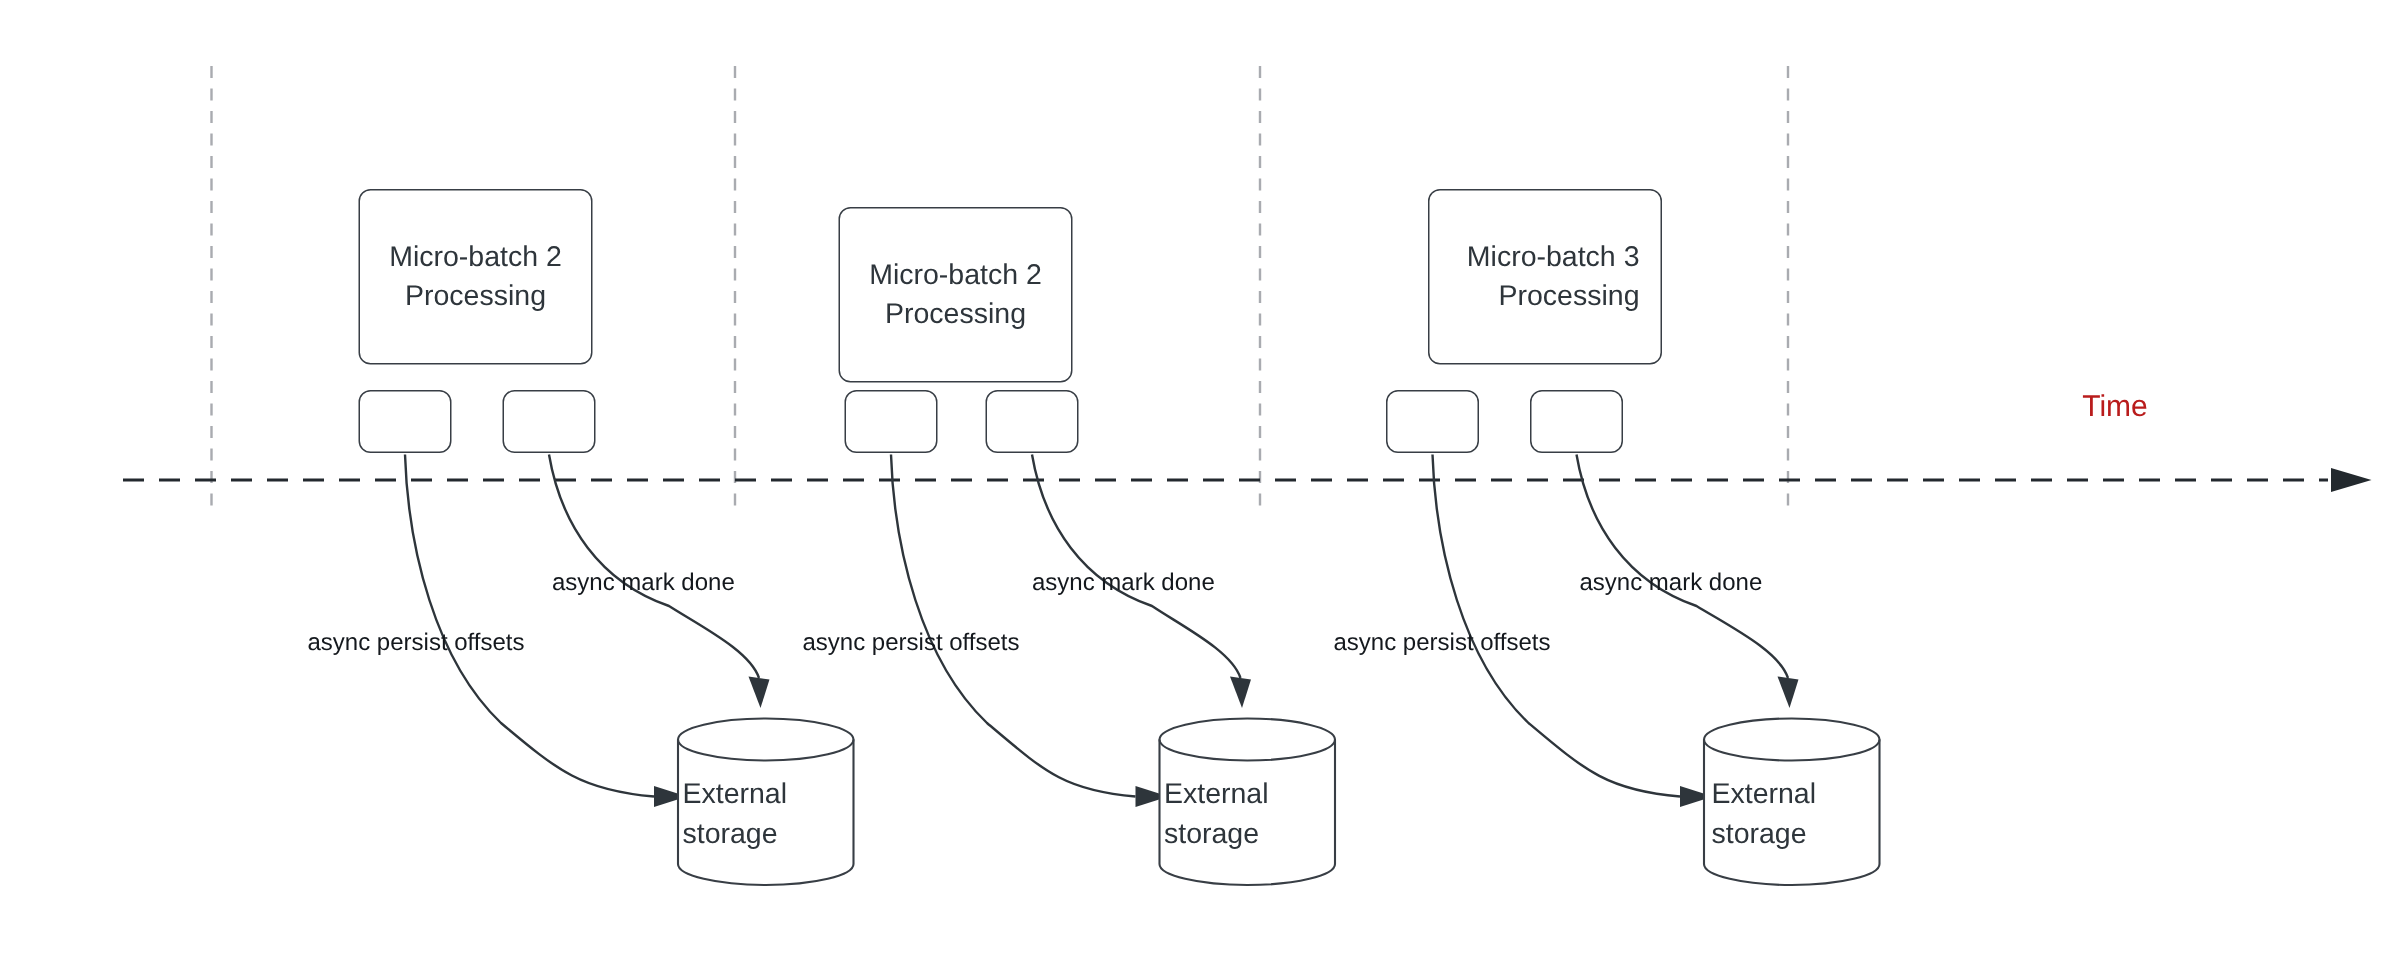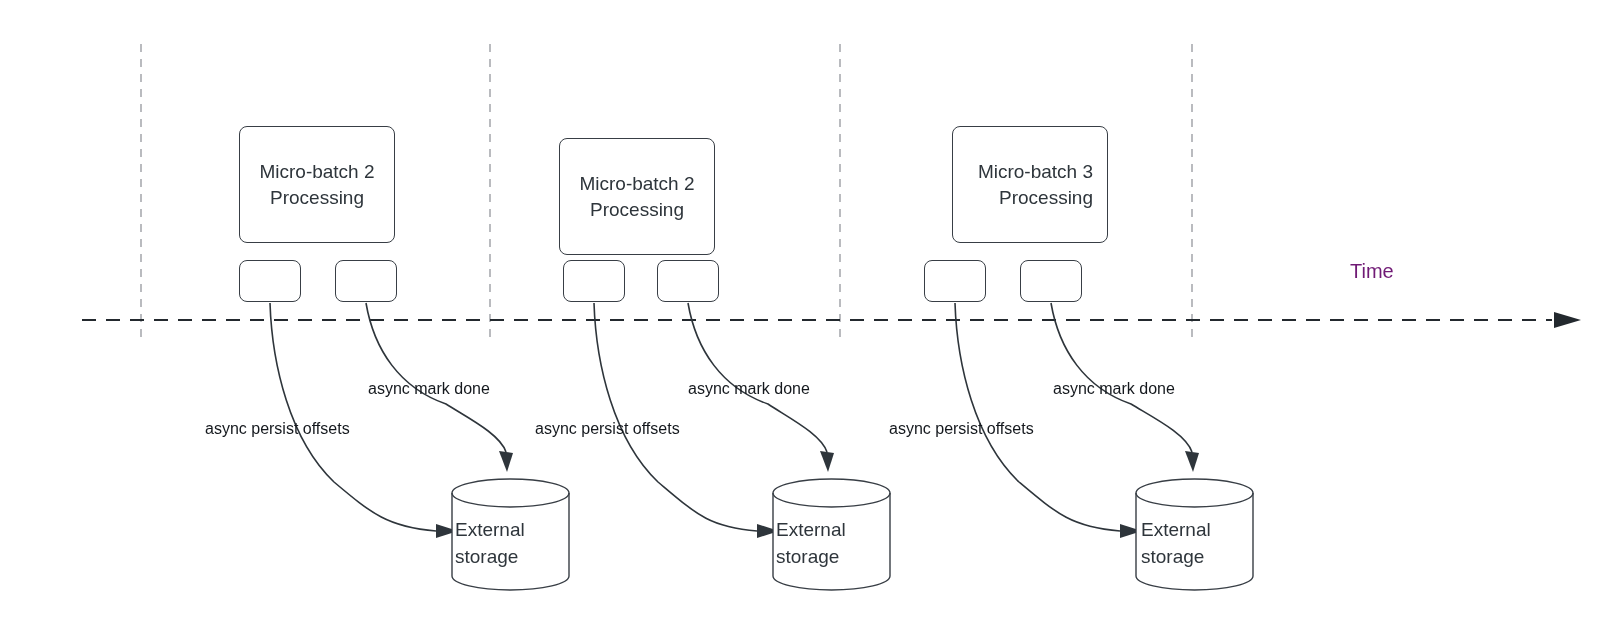--- a/index.html
+++ b/index.html
@@ -57,25 +57,26 @@
     position: absolute;
     top: 516px;
     width: 110px;
     text-align: left;
     font-size: 19px;
     line-height: 27px;
     color: #2e353b;
   }
   .time-label {
     position: absolute;
-    left: 1350px;
+    left: 1378px;
     top: 260px;
     width: 64px;
+    text-align: center;
     font-size: 20px;
-    color: #701a75;
+    color: #b91c1c;
   }
 </style>
 </head>
 <body>
 
 <div class="canvas">
 
   <svg class="layer" width="1600" height="642" viewBox="0 0 1600 642">
 
     <line x1="141" y1="44" x2="141" y2="340" stroke="#a9abb0" stroke-width="1.6" stroke-dasharray="8 7"></line>

